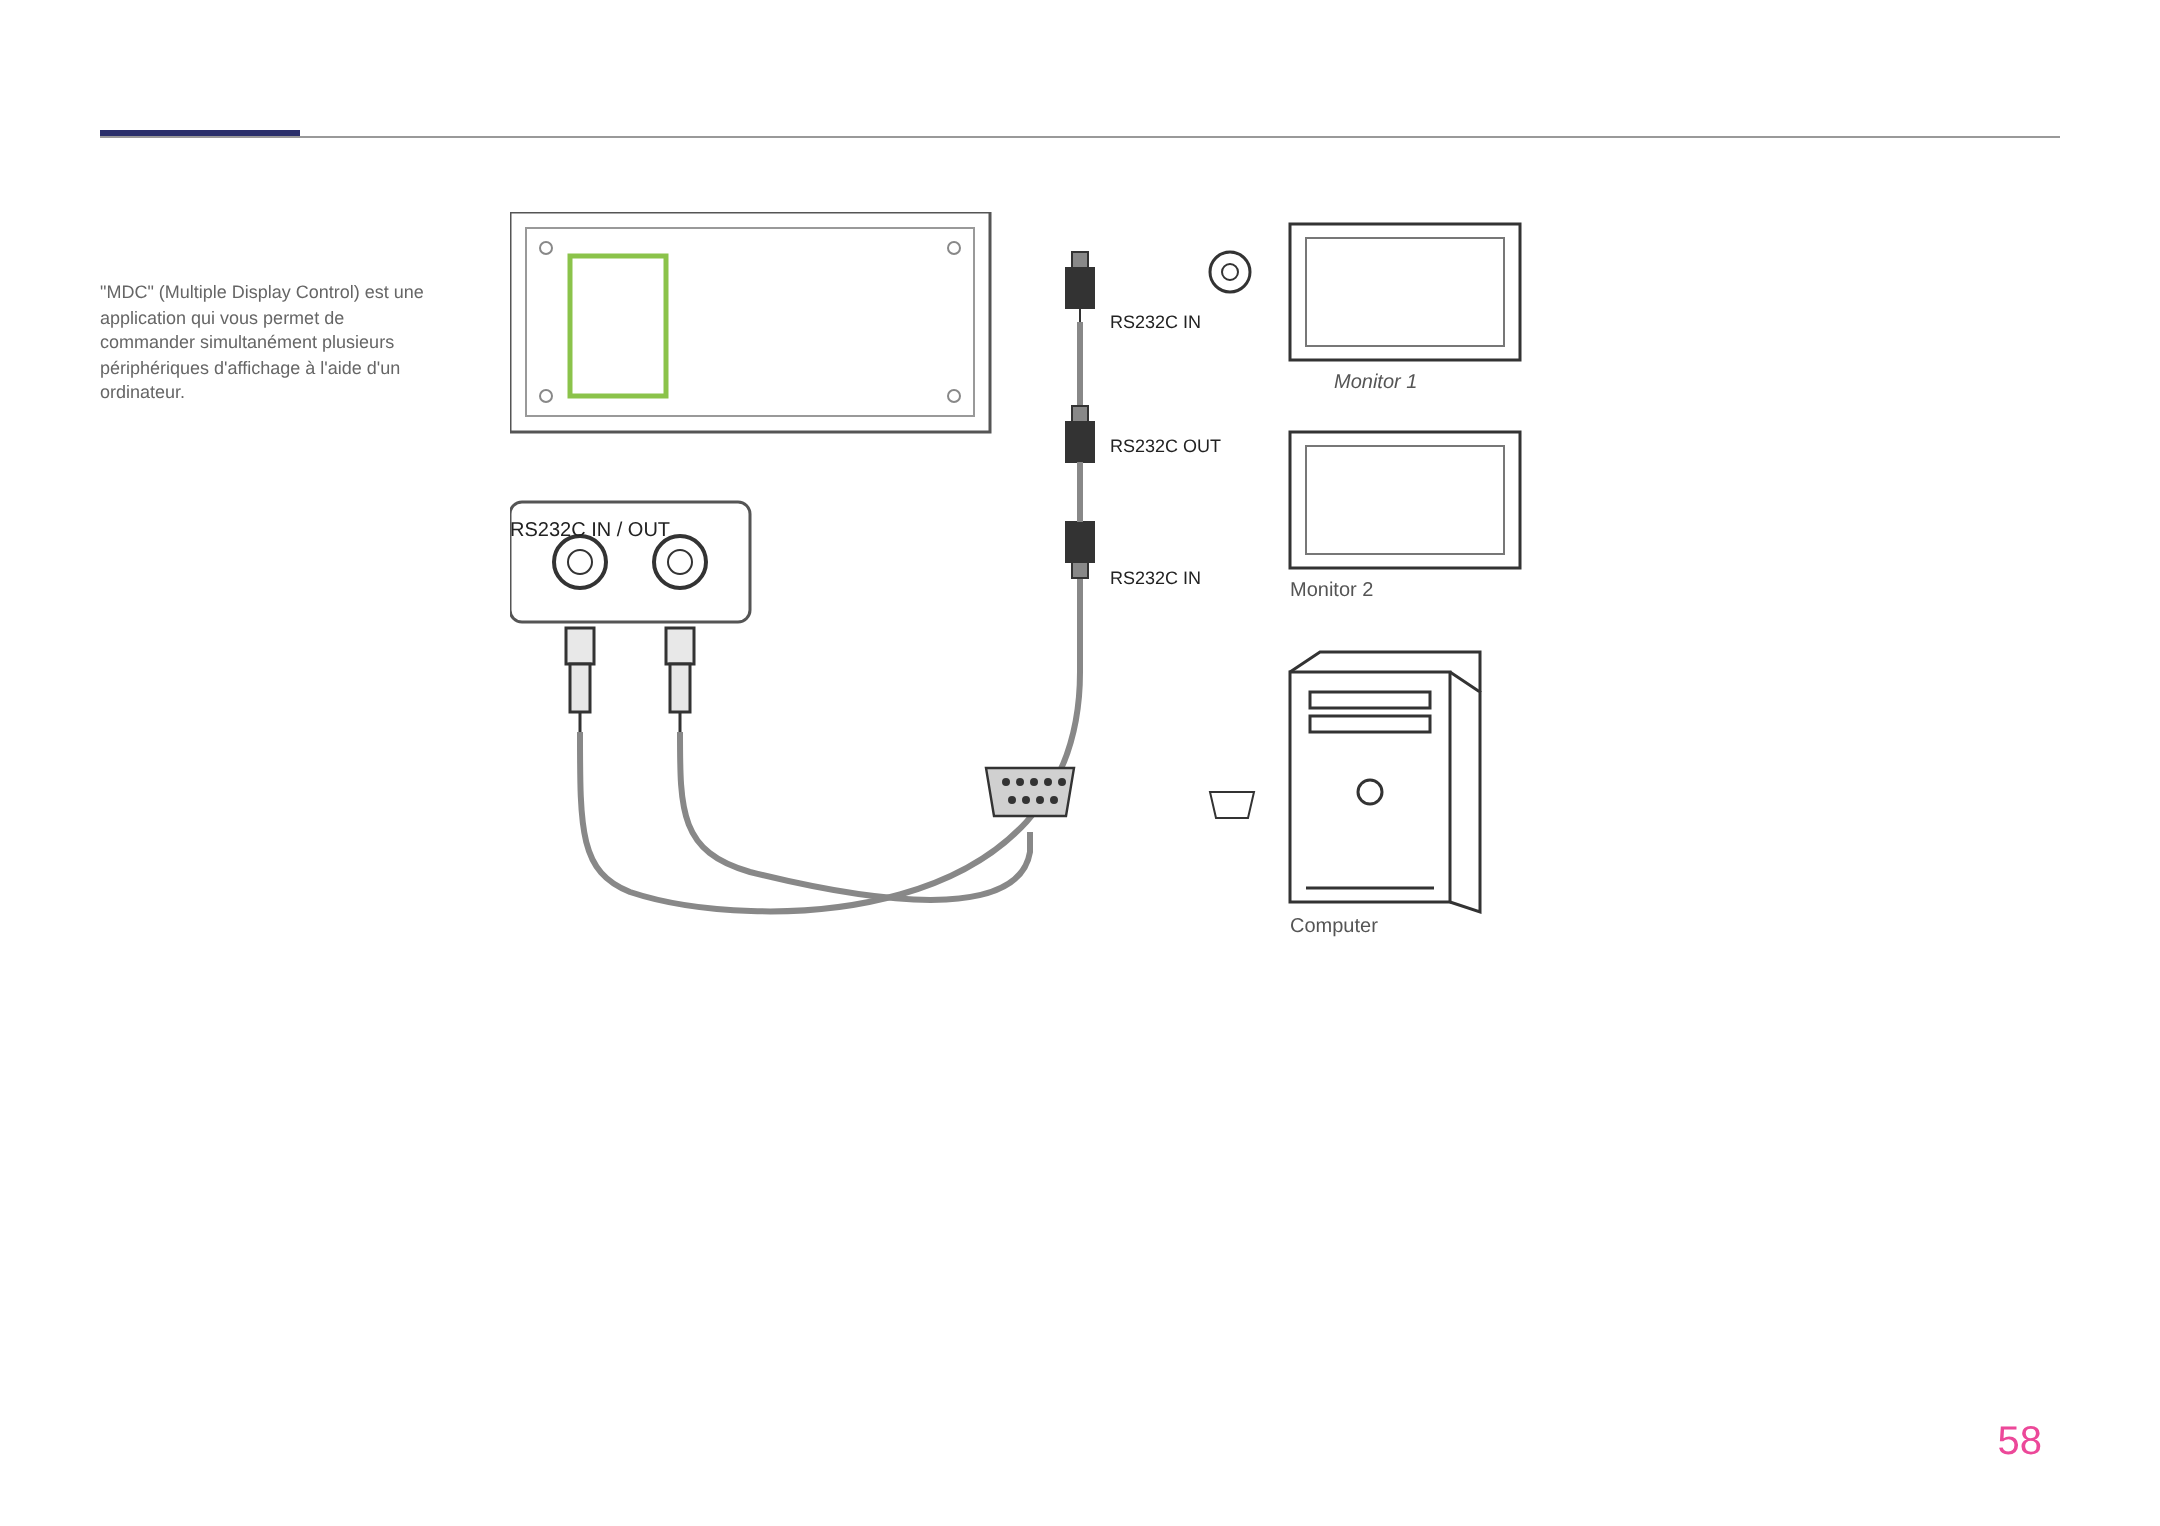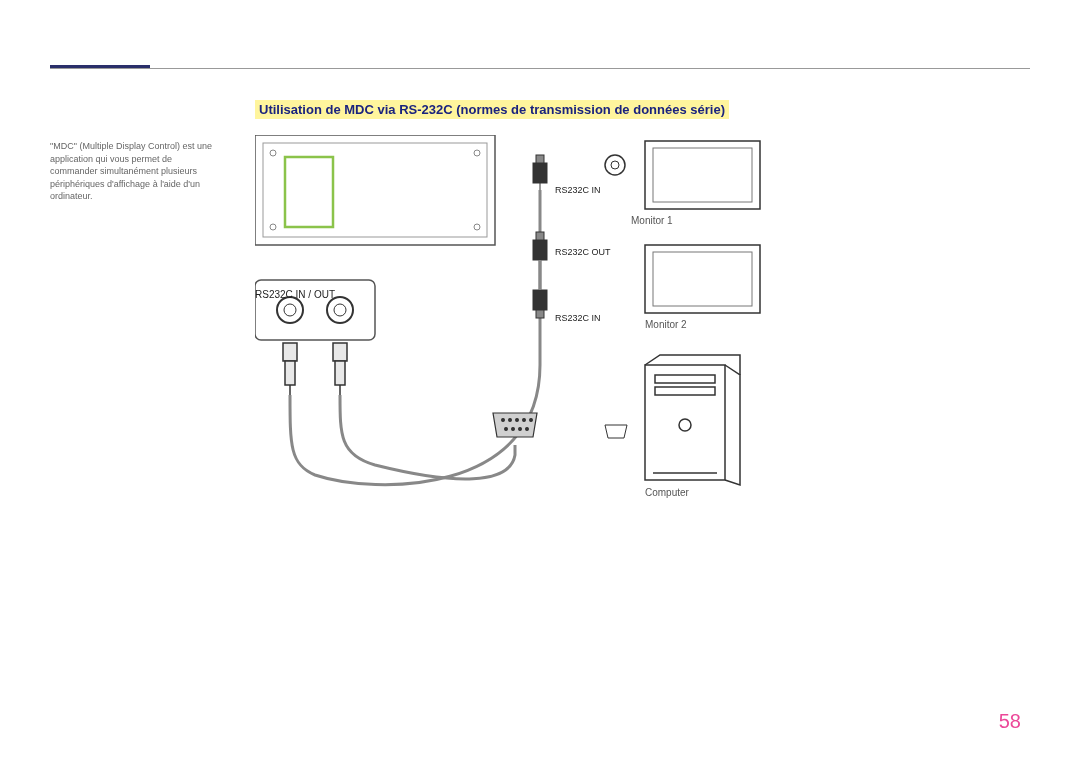--- a/index.html
+++ b/index.html
@@ -98,21 +98,20 @@
 
 <div class="page">
   <div class="chapter-bar"></div>
   <div class="top-rule"></div>
 
   <div class="sidebar">
     <span>"MDC" (Multiple Display Control) est une application qui vous permet de commander simultanément plusieurs périphériques d'affichage à l'aide d'un ordinateur.</span>
   </div>
 
   <div class="content">
-    <div class="h3">Utilisation de MDC via RS-232C (normes de transmission de données série)</div>
 
     <div class="diagram">
       <svg width="560" height="400" viewBox="0 0 560 400">
 
         <rect x="0" y="0" width="240" height="110" fill="none" stroke="#555" stroke-width="1.5"></rect>
         <rect x="8" y="8" width="224" height="94" fill="none" stroke="#999" stroke-width="1"></rect>
 
         <rect x="30" y="22" width="48" height="70" fill="none" stroke="#8BC34A" stroke-width="2.5"></rect>
 
         <circle cx="18" cy="18" r="3" fill="none" stroke="#888"></circle>
@@ -192,20 +191,20 @@
 
           <line x1="398" y1="338" x2="462" y2="338"></line>
         </g>
       </svg>
 
       
       <div class="label" style="left:0px; top:125px;margin-top:29px;">RS232C IN / OUT</div>
       <div class="label label-sm" style="left:300px; top:50px;">RS232C IN</div>
       <div class="label label-sm" style="left:300px; top:112px;">RS232C OUT</div>
       <div class="label label-sm" style="left:300px; top:178px;">RS232C IN</div>
-      <div class="label" style="left:376px; top:80px; color:#555;">Monitor 1</div>
+      <div class="label" style="left:412px; top:80px; color:#555;font-style:italic;">Monitor 1</div>
       <div class="label" style="left:390px; top:184px; color:#555;">Monitor 2</div>
       <div class="label" style="left:390px; top:352px; color:#555;">Computer</div>
     </div>
   </div>
 
   <div class="pagenum">58</div>
 </div>
 
 </body></html>

